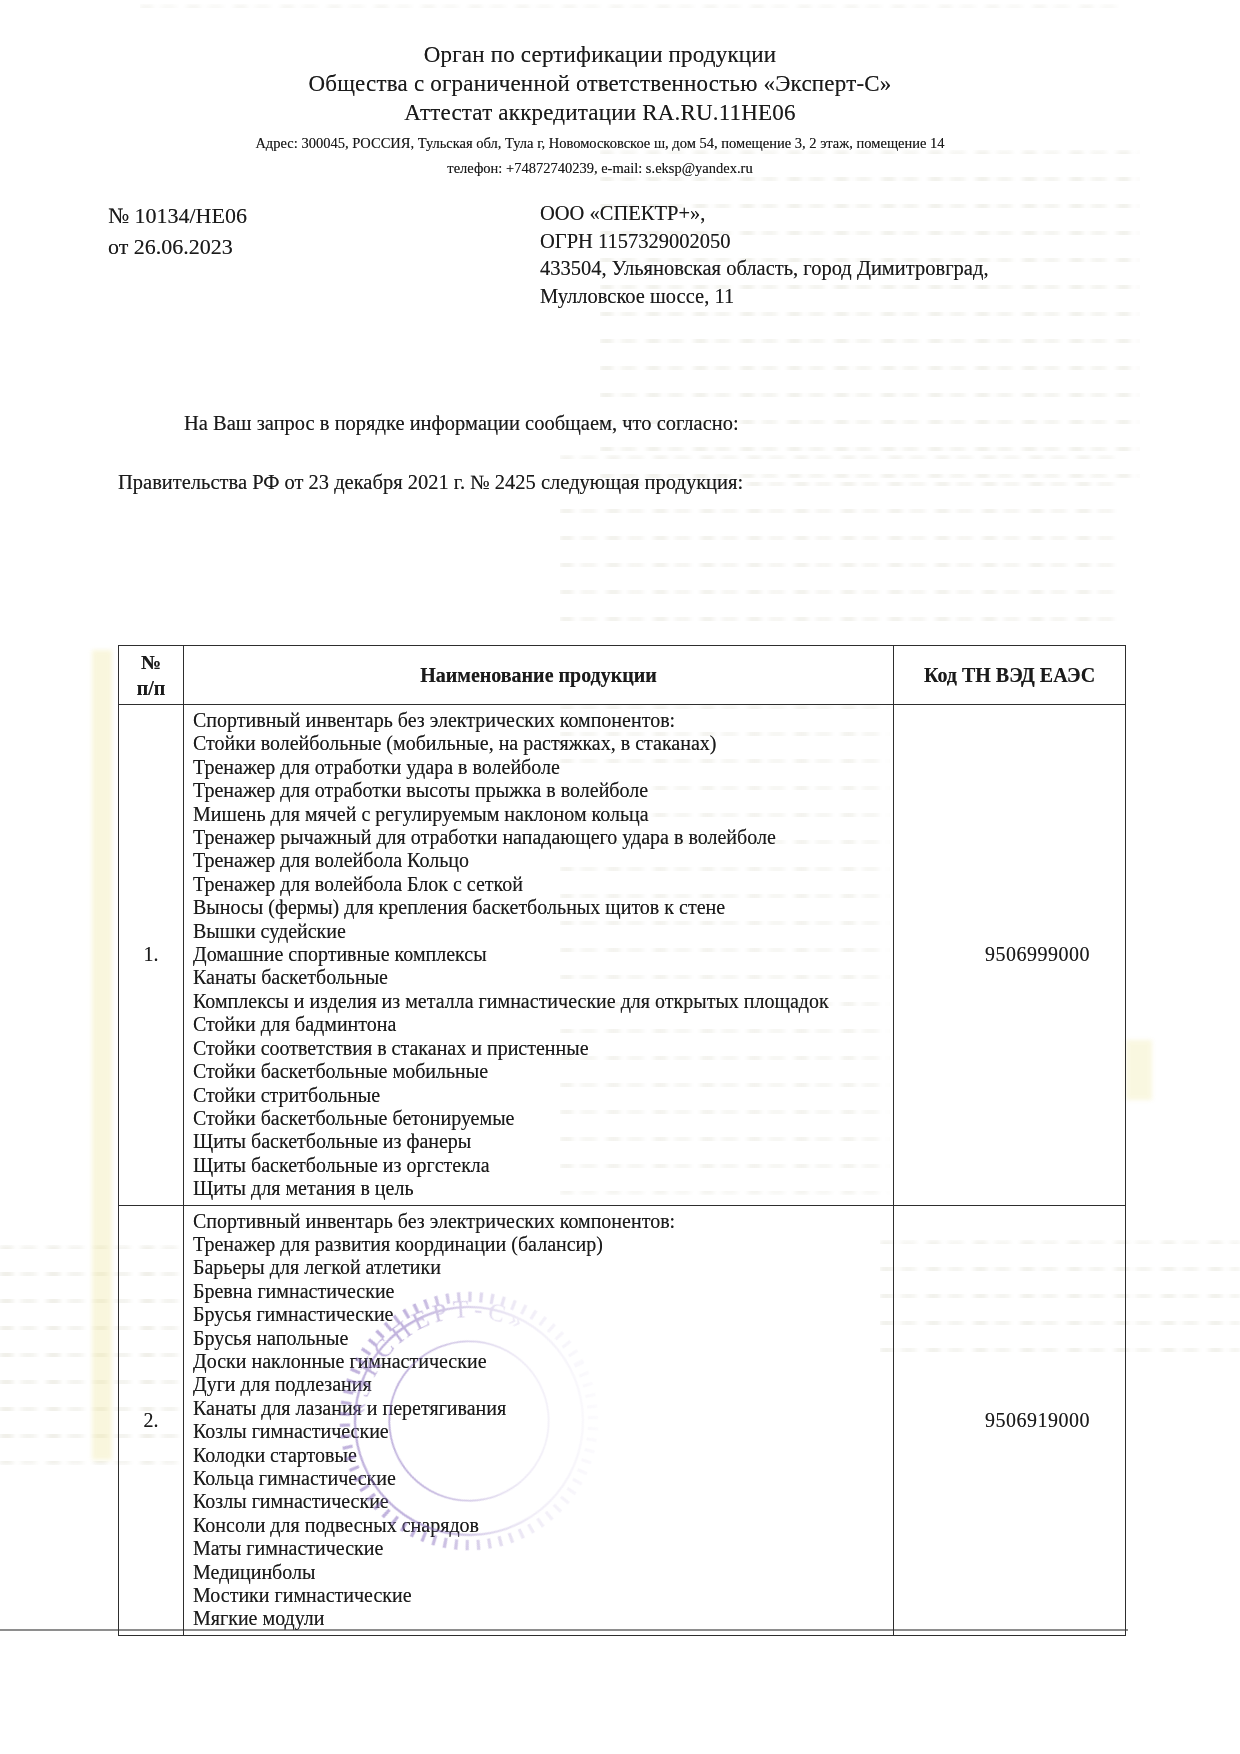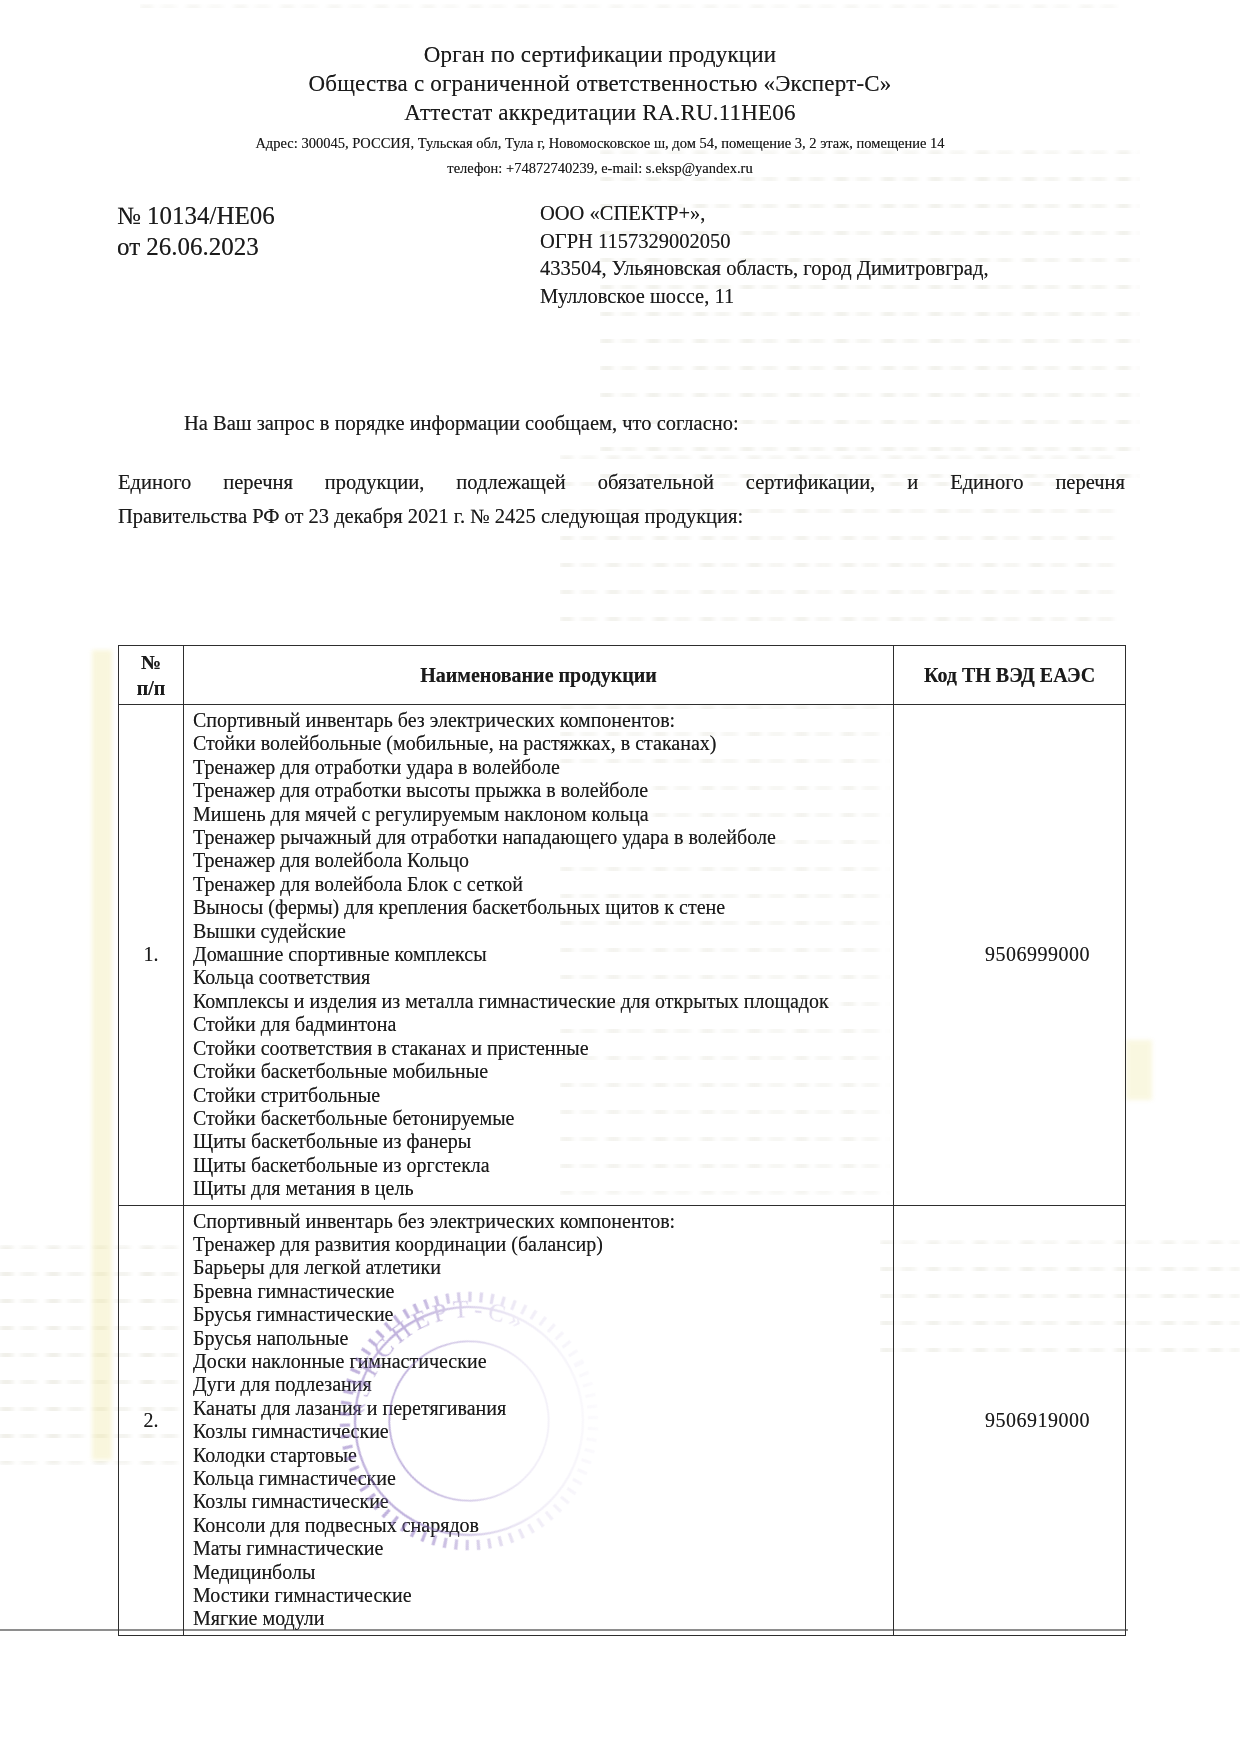--- a/index.html
+++ b/index.html
@@ -14,21 +14,21 @@
   }
   .page{position:absolute;inset:0;}
   .txt{text-shadow:0 0 .4px rgba(20,20,20,.55);}
 
   
   .doc-header{position:absolute;top:40px;left:60px;width:1080px;text-align:center;}
   .doc-header .h-line{font-size:23px;line-height:29px;letter-spacing:.2px;}
   .doc-header .h-small{font-size:14.5px;line-height:18px;margin-top:7px;}
 
   
-  .ref-block{position:absolute;left:117px;top:200px;font-size:25px;line-height:31px;}
+  .ref-block{position:absolute;left:108px;top:200px;font-size:22px;line-height:31px;}
   .addr-block{position:absolute;left:540px;top:200px;font-size:20.5px;line-height:27.5px;}
 
   
   .intro{position:absolute;left:118px;top:412px;width:1008px;font-size:20.5px;text-indent:66px;}
   .para2{position:absolute;left:118px;top:466px;width:1007px;font-size:20.5px;line-height:33.5px;}
   .para2 .jline{text-align:justify;text-align-last:justify;}
   .para2 .nline{text-align:left;}
 
   
   .tbl-wrap{position:absolute;left:118px;top:645px;width:1007px;}
@@ -92,21 +92,20 @@
   <div class="addr-block txt">
       <div class="txt">ООО «СПЕКТР+»,</div>
       <div class="txt">ОГРН 1157329002050</div>
       <div class="txt">433504, Ульяновская область, город Димитровград,</div>
       <div class="txt">Мулловское шоссе, 11</div>
     </div>
 
   <div class="intro txt">На Ваш запрос в порядке информации сообщаем, что согласно:</div>
 
   <div class="para2">
-    <div class="jline txt">Единого перечня продукции, подлежащей обязательной сертификации, и Единого перечня</div>
     <div class="nline txt">Правительства РФ от 23 декабря 2021 г. № 2425 следующая продукция:</div>
   </div>
 
   <div class="tbl-wrap">
     <table class="products">
       <colgroup>
           <col class="c-num">
           <col class="c-name">
           <col class="c-code">
         </colgroup>
@@ -128,21 +127,21 @@
               <div class="item txt">Стойки волейбольные (мобильные, на растяжках, в стаканах)</div>
               <div class="item txt">Тренажер для отработки удара в волейболе</div>
               <div class="item txt">Тренажер для отработки высоты прыжка в волейболе</div>
               <div class="item txt">Мишень для мячей с регулируемым наклоном кольца</div>
               <div class="item txt">Тренажер рычажный для отработки нападающего удара в волейболе</div>
               <div class="item txt">Тренажер для волейбола Кольцо</div>
               <div class="item txt">Тренажер для волейбола Блок с сеткой</div>
               <div class="item txt">Выносы (фермы) для крепления баскетбольных щитов к стене</div>
               <div class="item txt">Вышки судейские</div>
               <div class="item txt">Домашние спортивные комплексы</div>
-              <div class="item txt">Кольца соответствия</div>
+              <div class="item txt">Канаты баскетбольные</div>
               <div class="item txt">Комплексы и изделия из металла гимнастические для открытых площадок</div>
               <div class="item txt">Стойки для бадминтона</div>
               <div class="item txt">Стойки соответствия в стаканах и пристенные</div>
               <div class="item txt">Стойки баскетбольные мобильные</div>
               <div class="item txt">Стойки стритбольные</div>
               <div class="item txt">Стойки баскетбольные бетонируемые</div>
               <div class="item txt">Щиты баскетбольные из фанеры</div>
               <div class="item txt">Щиты баскетбольные из оргстекла</div>
               <div class="item txt">Щиты для метания в цель</div>
             </td>

